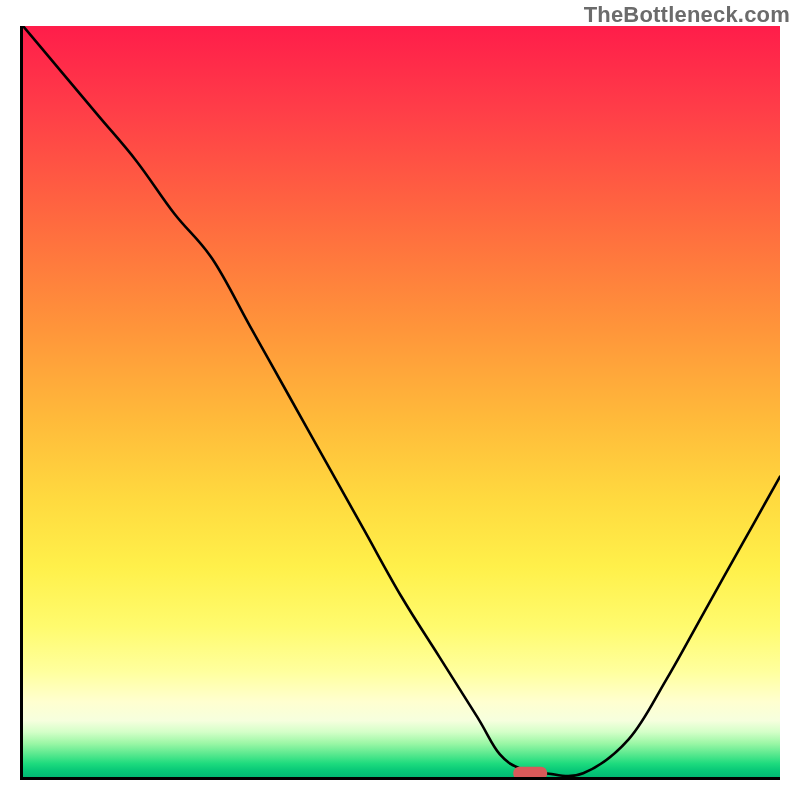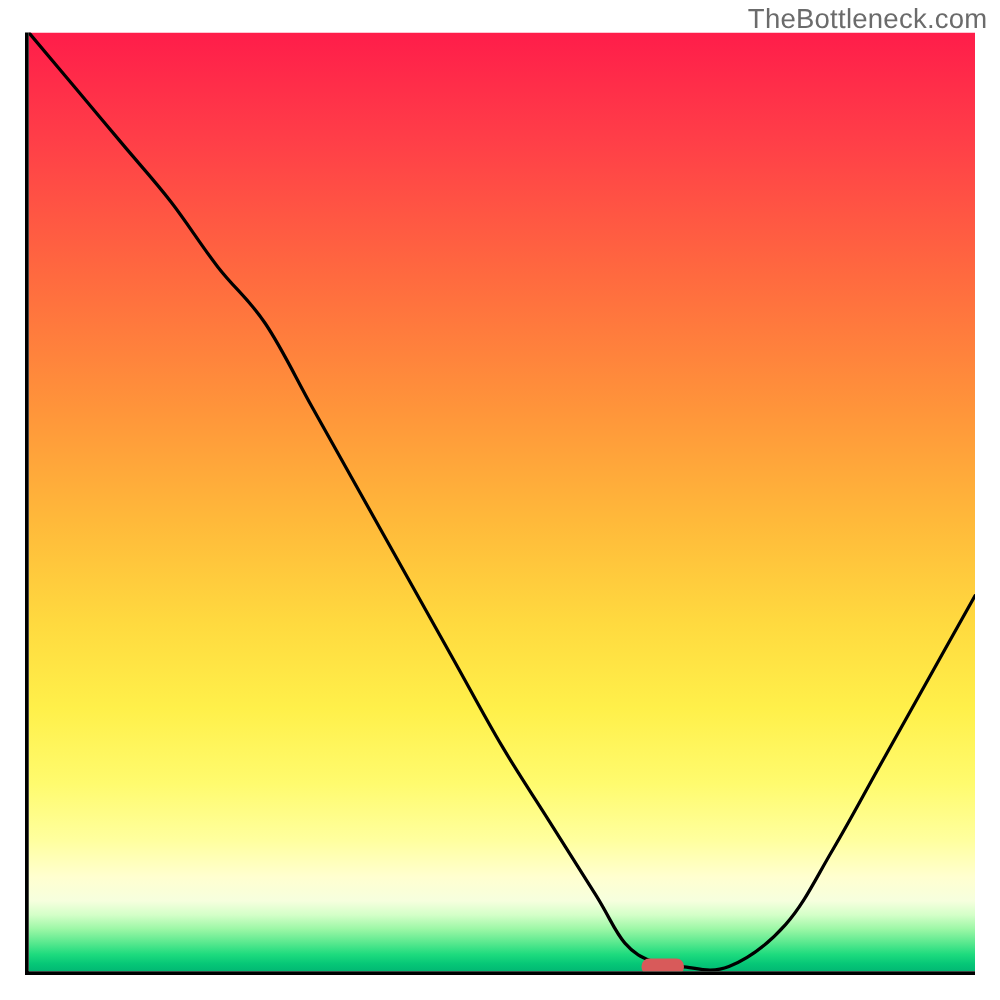--- a/index.html
+++ b/index.html
@@ -14,21 +14,21 @@
   .frame {
     position: relative;
     width: 800px;
     height: 800px;
   }
   .attribution {
     position: absolute;
     top: 2px;
     right: 10px;
     font-size: 22px;
-    font-weight: 400;
+    font-weight: 700;
     color: #6b6b6b;
     letter-spacing: 0.2px;
     z-index: 50;
   }
   .plot-area {
     position: absolute;
     left: 20px;
     top: 26px;
     width: 760px;
     height: 754px;

